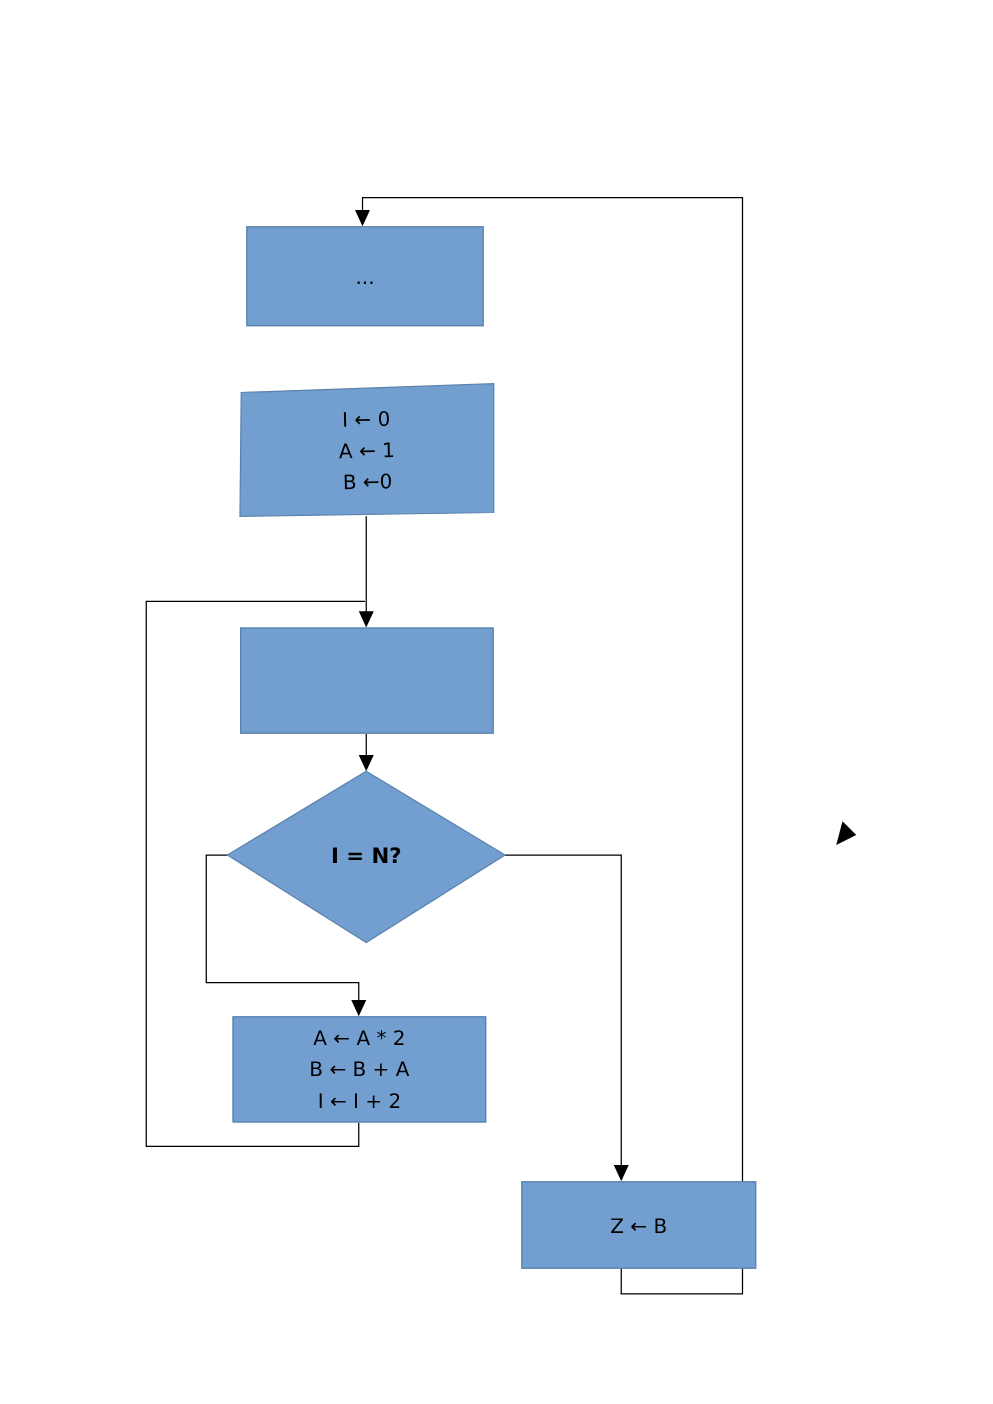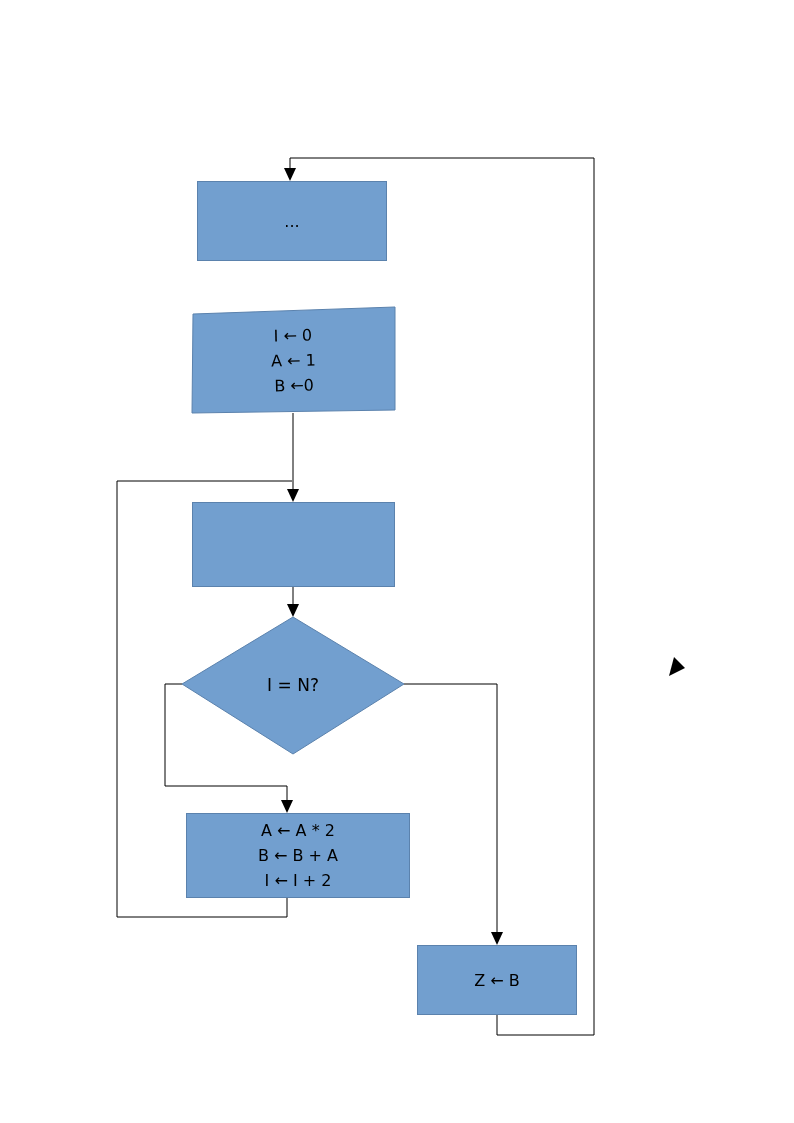--- a/index.html
+++ b/index.html
@@ -80,27 +80,27 @@
   <div class="overlay" id="init-box-text" style="left:192px;top:307px;width:203px;height:106px;">
     <span>I ← 0</span>
     <span>A ← 1</span>
     <span>B ←0</span>
   </div>
 
   <div class="node" style="left:192px;top:502px;width:203px;height:85px;">
     <span></span>
   </div>
 
-  <div class="overlay" id="decision-text" style="left:182px;top:617px;width:222px;height:137px;">
+  <div class="overlay" id="decision-text" style="left:182px;top:617px;width:222px;height:137px;font-weight:bold;">
     <span>I = N?</span>
   </div>
 
-  <div class="node" style="left:186px;top:813px;width:224px;height:85px;">
+  <div class="node" style="left:186px;top:813px;width:203px;height:85px;">
     <span>A ← A * 2</span>
     <span>B ← B + A</span>
     <span>I ← I + 2</span>
   </div>
 
-  <div class="node" style="left:417px;top:945px;width:160px;height:70px;">
+  <div class="node" style="left:417px;top:945px;width:188px;height:70px;">
     <span>Z ← B</span>
   </div>
 
 </div>
 
 </body></html>

